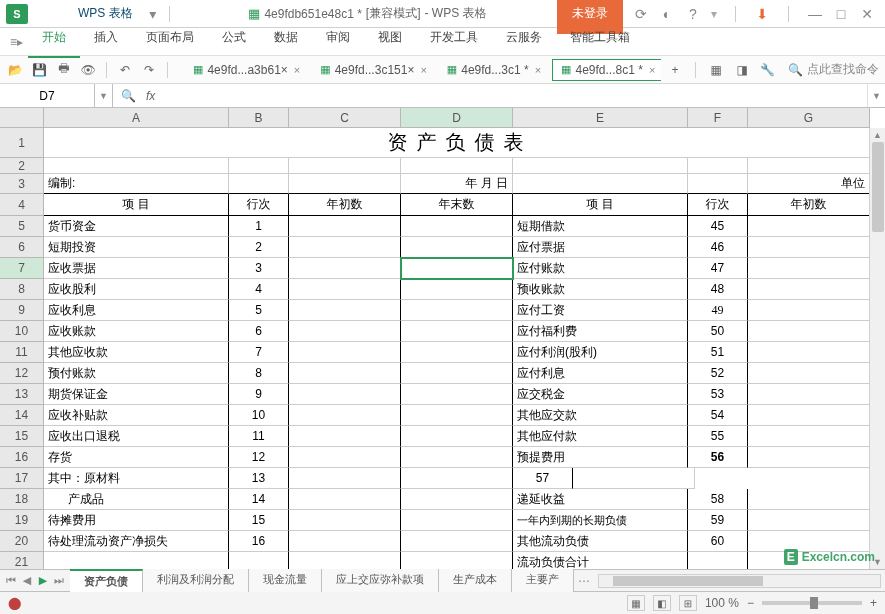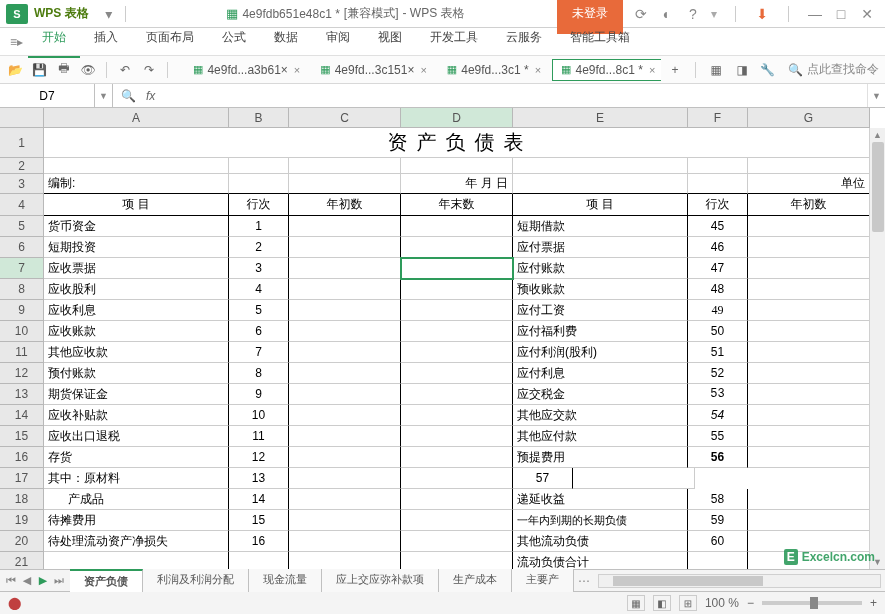--- a/index.html
+++ b/index.html
@@ -1,21 +1,21 @@
 <!DOCTYPE html>
 <html><head>
 <meta charset="utf-8">
 <style>
 * { margin: 0; padding: 0; box-sizing: border-box; font-family: "Microsoft YaHei", SimSun, Arial, sans-serif; font-size: 12px; }
 body { width: 885px; height: 614px; background: #fff; overflow: hidden; position: relative; }
 
 
 .titlebar { height: 28px; background: #fff; border-bottom: 1px solid #d0d0d0; display: flex; align-items: center; }
 .app-badge { width: 22px; height: 20px; background: #2e9b5b; color: #fff; display: flex; align-items: center; justify-content: center; font-weight: bold; margin: 0 6px; border-radius: 2px; font-size: 11px; }
-.app-name { font-weight: bold; color: #4d7c0f; margin-right: 8px; }
+.app-name { font-weight: normal; color: #0c4a6e; margin-right: 8px; margin-left: 44px; }
 .tb-icons { display: flex; gap: 2px; margin-left: 4px; }
 .tb-icon { width: 16px; height: 16px; color: #888; display: flex; align-items: center; justify-content: center; font-size: 14px; }
 .tb-sep { width: 1px; height: 16px; background: #ccc; margin: 0 8px; }
 .doc-title { flex: 1; text-align: center; color: #666; display: flex; align-items: center; justify-content: center; gap: 4px; }
 .doc-icon { color: #2e9b5b; font-size: 13px; }
 .login-btn { background: #e86a3a; color: #fff; padding: 6px 15px; height: 40px; display: flex; align-items: center; }
 .win-controls { display: flex; align-items: center; gap: 10px; padding: 0 10px; color: #888; }
 .win-btn { width: 16px; height: 16px; display: flex; align-items: center; justify-content: center; font-size: 14px; }
 .down-arrow { color: #e86a3a; }
 
@@ -316,31 +316,31 @@
         <div class="cell center b-thick-r" style="width:60px;height:21px;">52</div>
         <div class="cell" style="width:122px;height:21px;"></div>
       </div>
       <div class="row">
         <div class="row-h" style="height:21px">13</div>
         <div class="cell b-thick-r" style="width:185px;height:21px;white-space:pre">期货保证金</div>
         <div class="cell center b-thick-r" style="width:60px;height:21px;">9</div>
         <div class="cell b-thick-r" style="width:112px;height:21px;"></div>
         <div class="cell b-thick-r" style="width:112px;height:21px;"></div>
         <div class="cell b-thick-r" style="width:175px;height:21px;">应交税金</div>
-        <div class="cell center b-thick-r" style="width:60px;height:21px;font-family:Liberation Mono, monospace;">53</div>
+        <div class="cell center b-thick-r" style="width:60px;height:21px;">53</div>
         <div class="cell" style="width:122px;height:21px;"></div>
       </div>
       <div class="row">
         <div class="row-h" style="height:21px">14</div>
         <div class="cell b-thick-r" style="width:185px;height:21px;white-space:pre">应收补贴款</div>
         <div class="cell center b-thick-r" style="width:60px;height:21px;">10</div>
         <div class="cell b-thick-r" style="width:112px;height:21px;"></div>
         <div class="cell b-thick-r" style="width:112px;height:21px;"></div>
         <div class="cell b-thick-r" style="width:175px;height:21px;">其他应交款</div>
-        <div class="cell center b-thick-r" style="width:60px;height:21px;font-style:italic;">54</div>
+        <div class="cell center b-thick-r" style="width:60px;height:21px;">54</div>
         <div class="cell" style="width:122px;height:21px;"></div>
       </div>
       <div class="row">
         <div class="row-h" style="height:21px">15</div>
         <div class="cell b-thick-r" style="width:185px;height:21px;white-space:pre">应收出口退税</div>
         <div class="cell center b-thick-r" style="width:60px;height:21px;">11</div>
         <div class="cell b-thick-r" style="width:112px;height:21px;"></div>
         <div class="cell b-thick-r" style="width:112px;height:21px;"></div>
         <div class="cell b-thick-r" style="width:175px;height:21px;">其他应付款</div>
         <div class="cell center b-thick-r" style="width:60px;height:21px;">55</div>

